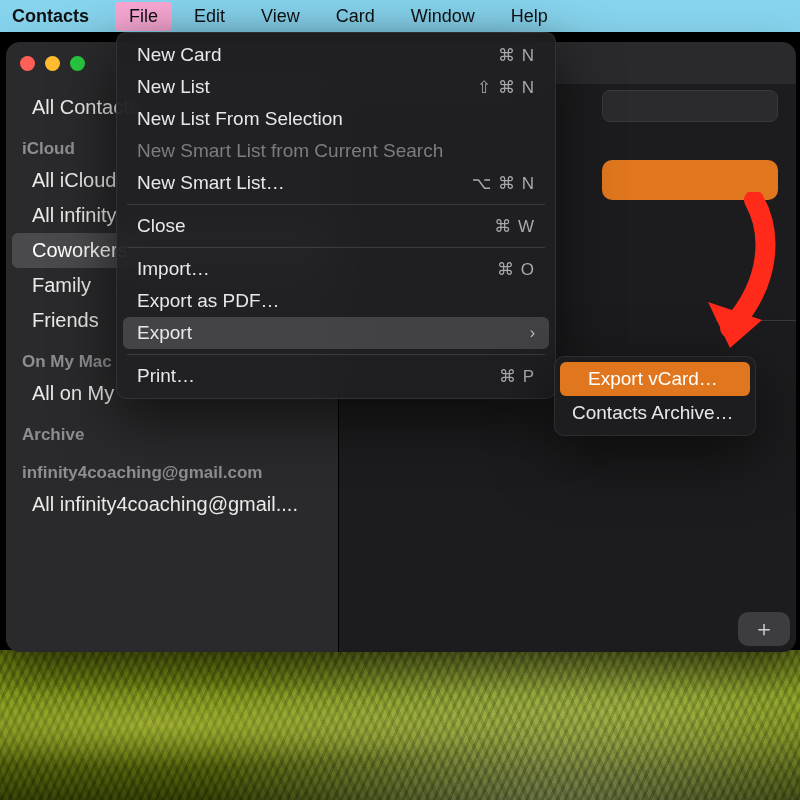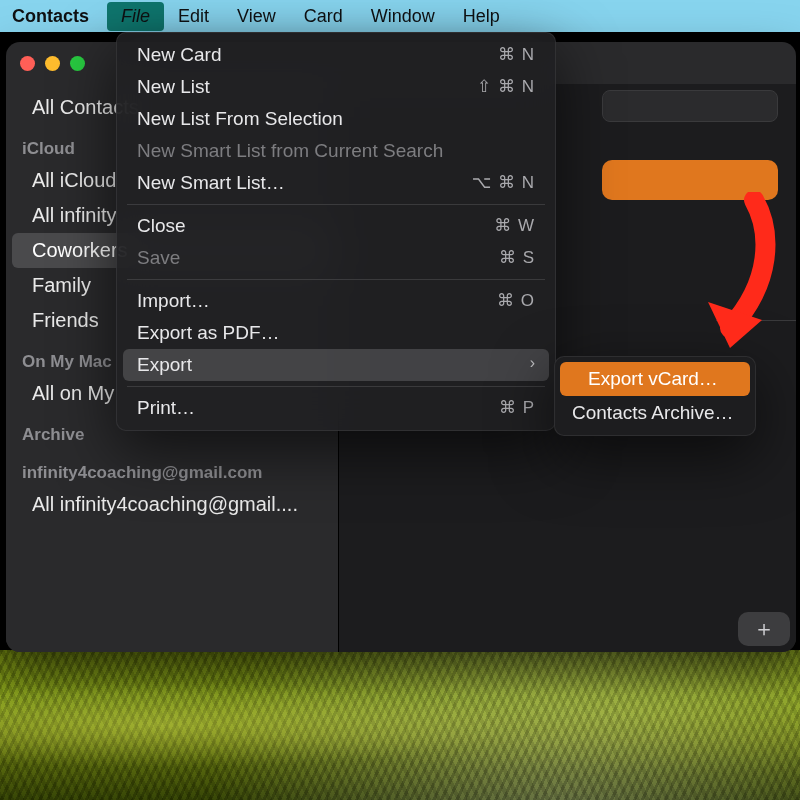--- a/index.html
+++ b/index.html
@@ -24,24 +24,24 @@
   .wallpaper::after{
     background:
       radial-gradient(ellipse at 20% 50%, rgba(210,220,90,.35), transparent 40%),
       radial-gradient(ellipse at 80% 40%, rgba(70,80,20,.5), transparent 50%);
     mix-blend-mode: screen;
   }
 
   
   .menubar { position:absolute; top:0; left:0; right:0; height:32px;
     background: #87d4ee; display:flex; align-items:center; padding:0 6px;
-    font-size:18px; color:#0f1113; gap:0; }
+    font-size:18px; color:#0f1113; gap:8px; }
   .menubar .item { padding: 4px 14px; border-radius:4px; cursor:default; }
   .menubar .item.app { font-weight:700; padding-left:6px; padding-right:18px; }
-  .menubar .item.active { background:#0f766e;font-style:italic; }
+  .menubar .item.active { background:#f9a8d4; }
 
   
   .window {
     position:absolute; top:42px; left:6px; width:790px; height:610px;
     background:#2a2a2c; border-radius:14px; box-shadow: 0 20px 50px rgba(0,0,0,.5);
     overflow:hidden; color:#d7d7d7;
   }
   .titlebar { height:42px; display:flex; align-items:center; padding:0 14px; gap:10px; }
   .traffic { display:flex; gap:10px; }
   .dot { width:15px; height:15px; border-radius:50%; }
@@ -76,21 +76,21 @@
 
   
   .menu {
     position:absolute; top:32px; left:116px; width:440px;
     background: rgba(32,32,34,.88);
     backdrop-filter: blur(20px);
     border:1px solid rgba(255,255,255,.08);
     border-radius:10px; padding:6px; color:#e8e8ea; font-size:19px;
     box-shadow: 0 20px 60px rgba(0,0,0,.6);
   }
-  .menu .mrow { display:flex; align-items:flex-start; justify-content:space-between;
+  .menu .mrow { display:flex; align-items:center; justify-content:space-between;
     padding:5px 14px; border-radius:6px; white-space:nowrap; }
   .menu .mrow.hover { background: rgba(255,255,255,.16); }
   .menu .mrow.disabled { color:#7d7d80; }
   .menu .sep { height:1px; background: rgba(255,255,255,.12); margin:5px 4px; }
   .menu .mrow .sc { color:#a9a9ad; font-size:17px; letter-spacing:1px; }
   .menu .mrow .chev { color:#bdbdc0; font-size:16px; }
 
   
   .submenu {
     position:absolute; top:356px; left:554px; width:202px;
@@ -175,24 +175,20 @@
     </div>
     <div class="mrow">
       <span>New Smart List…</span>
       <span class="sc">⌥ ⌘ N</span>
     </div>
     <div class="sep"></div>
     <div class="mrow">
       <span>Close</span>
       <span class="sc">⌘ W</span>
     </div>
-    <div class="mrow disabled">
-      <span>Save</span>
-      <span class="sc">⌘ S</span>
-    </div>
     <div class="sep"></div>
     <div class="mrow">
       <span>Import…</span>
       <span class="sc">⌘ O</span>
     </div>
     <div class="mrow">
       <span>Export as PDF…</span>
     </div>
     <div class="mrow hover">
       <span>Export</span>

